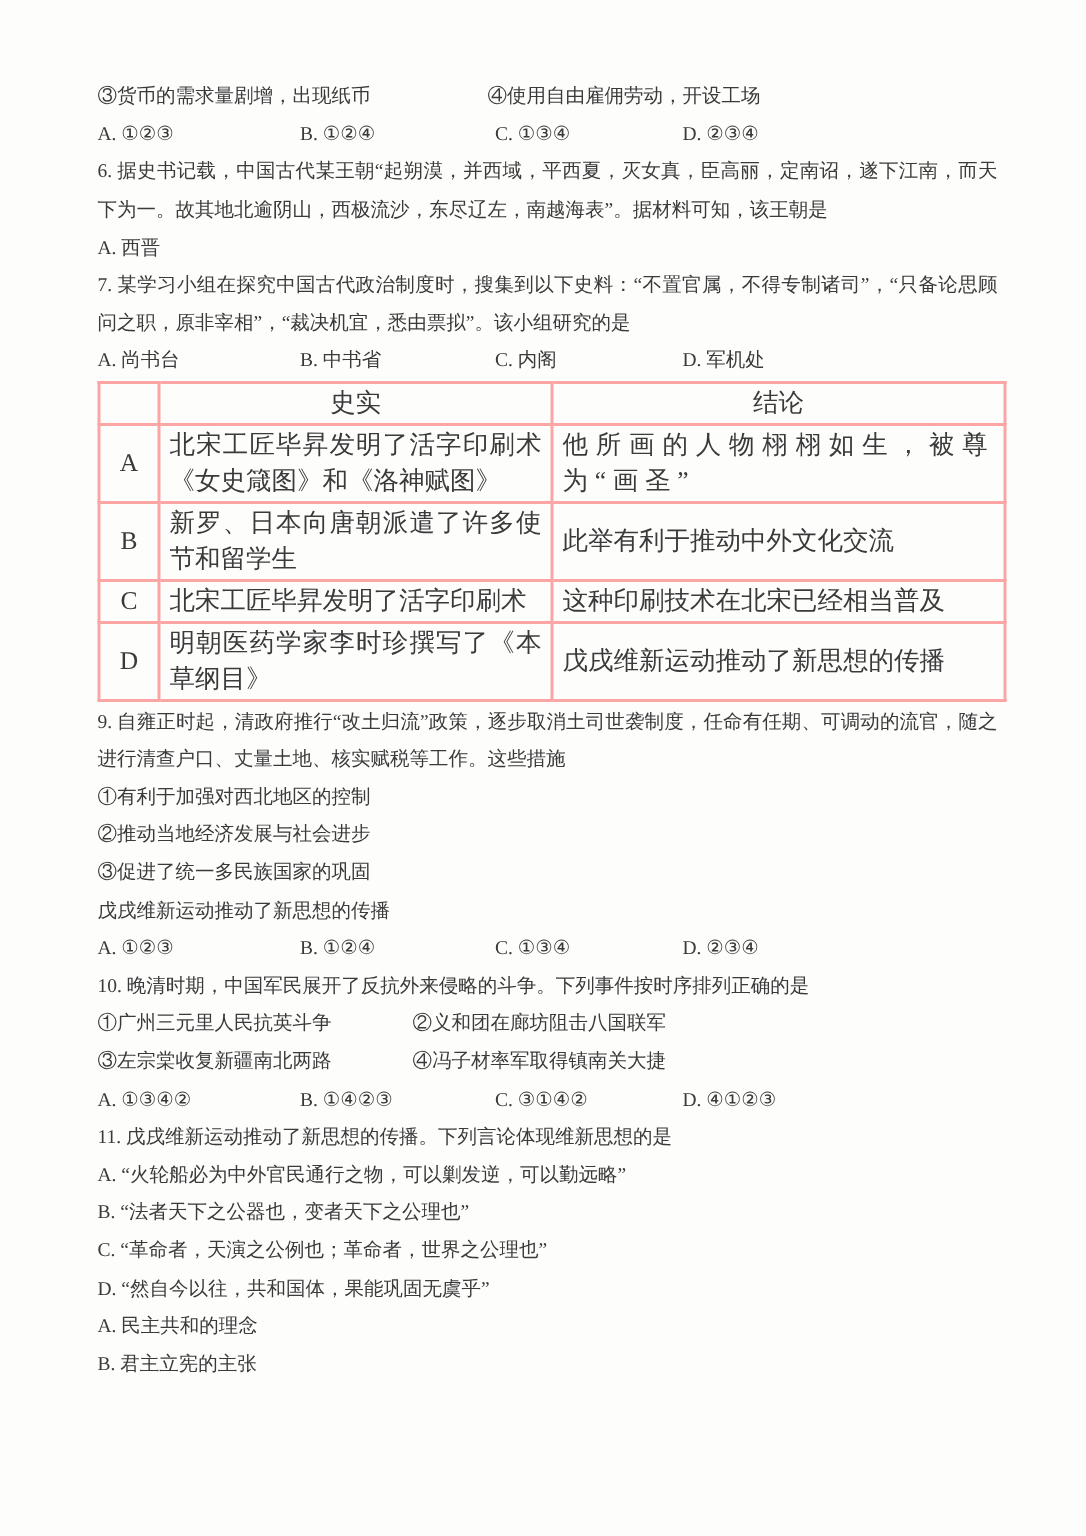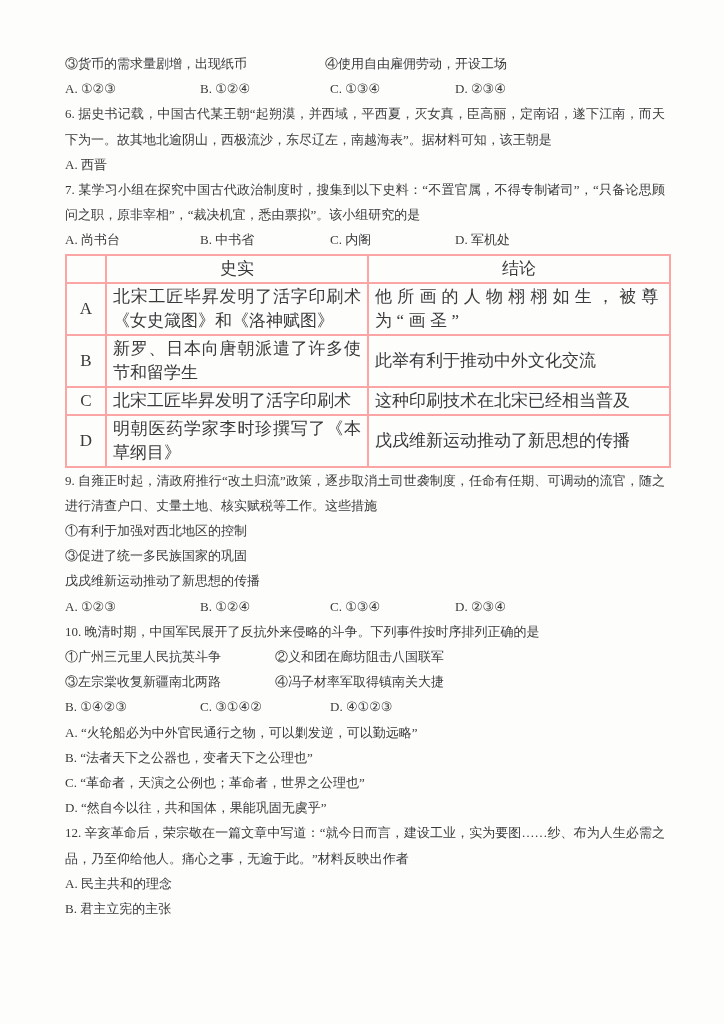--- a/index.html
+++ b/index.html
@@ -119,49 +119,51 @@
         <tr>
           <td class="letter">D</td>
           <td class="fact">明朝医药学家李时珍撰写了《本草纲目》</td>
           <td class="conclusion">戊戌维新运动推动了新思想的传播</td>
         </tr>
       </tbody>
     </table>
 
     <p>9. 自雍正时起，清政府推行“改土归流”政策，逐步取消土司世袭制度，任命有任期、可调动的流官，随之进行清查户口、丈量土地、核实赋税等工作。这些措施</p>
     <p class="item-line">①有利于加强对西北地区的控制</p>
+    <p class="item-line">②推动当地经济发展与社会进步</p>
     <p class="item-line">③促进了统一多民族国家的巩固</p>
     <p class="item-line">戊戌维新运动推动了新思想的传播</p>
     <div class="choices-row">
       <span>A. ①②③</span>
       <span>B. ①②④</span>
       <span>C. ①③④</span>
       <span>D. ②③④</span>
     </div>
 
     <p>10. 晚清时期，中国军民展开了反抗外来侵略的斗争。下列事件按时序排列正确的是</p>
     <div class="items-row">
       <span>①广州三元里人民抗英斗争</span>
       <span>②义和团在廊坊阻击八国联军</span>
     </div>
     <div class="items-row">
       <span>③左宗棠收复新疆南北两路</span>
       <span>④冯子材率军取得镇南关大捷</span>
     </div>
     <div class="choices-row">
+      <span>A. ①③④②</span>
       <span>B. ①④②③</span>
       <span>C. ③①④②</span>
       <span>D. ④①②③</span>
     </div>
 
+    <p>11. 戊戌维新运动推动了新思想的传播。下列言论体现维新思想的是</p>
     <p class="item-line">A. “火轮船必为中外官民通行之物，可以剿发逆，可以勤远略”</p>
     <p class="item-line">B. “法者天下之公器也，变者天下之公理也”</p>
     <p class="item-line">C. “革命者，天演之公例也；革命者，世界之公理也”</p>
     <p class="item-line">D. “然自今以往，共和国体，果能巩固无虞乎”</p>
 
-    <p>12. 辛亥革命后，荣宗敬在一篇文章中写道：“就今日而言，建设工业，实为要图……纱、布为人生必需之品，乃至仰给他人。痛心之事，无逾于此。”材料反映出作者</p>
     <p class="item-line">A. 民主共和的理念</p>
     <p class="item-line">B. 君主立宪的主张</p>
 
   </div>
 
   <div class="footer">第2页/共10页</div>
 </div>
 
 </body></html>

